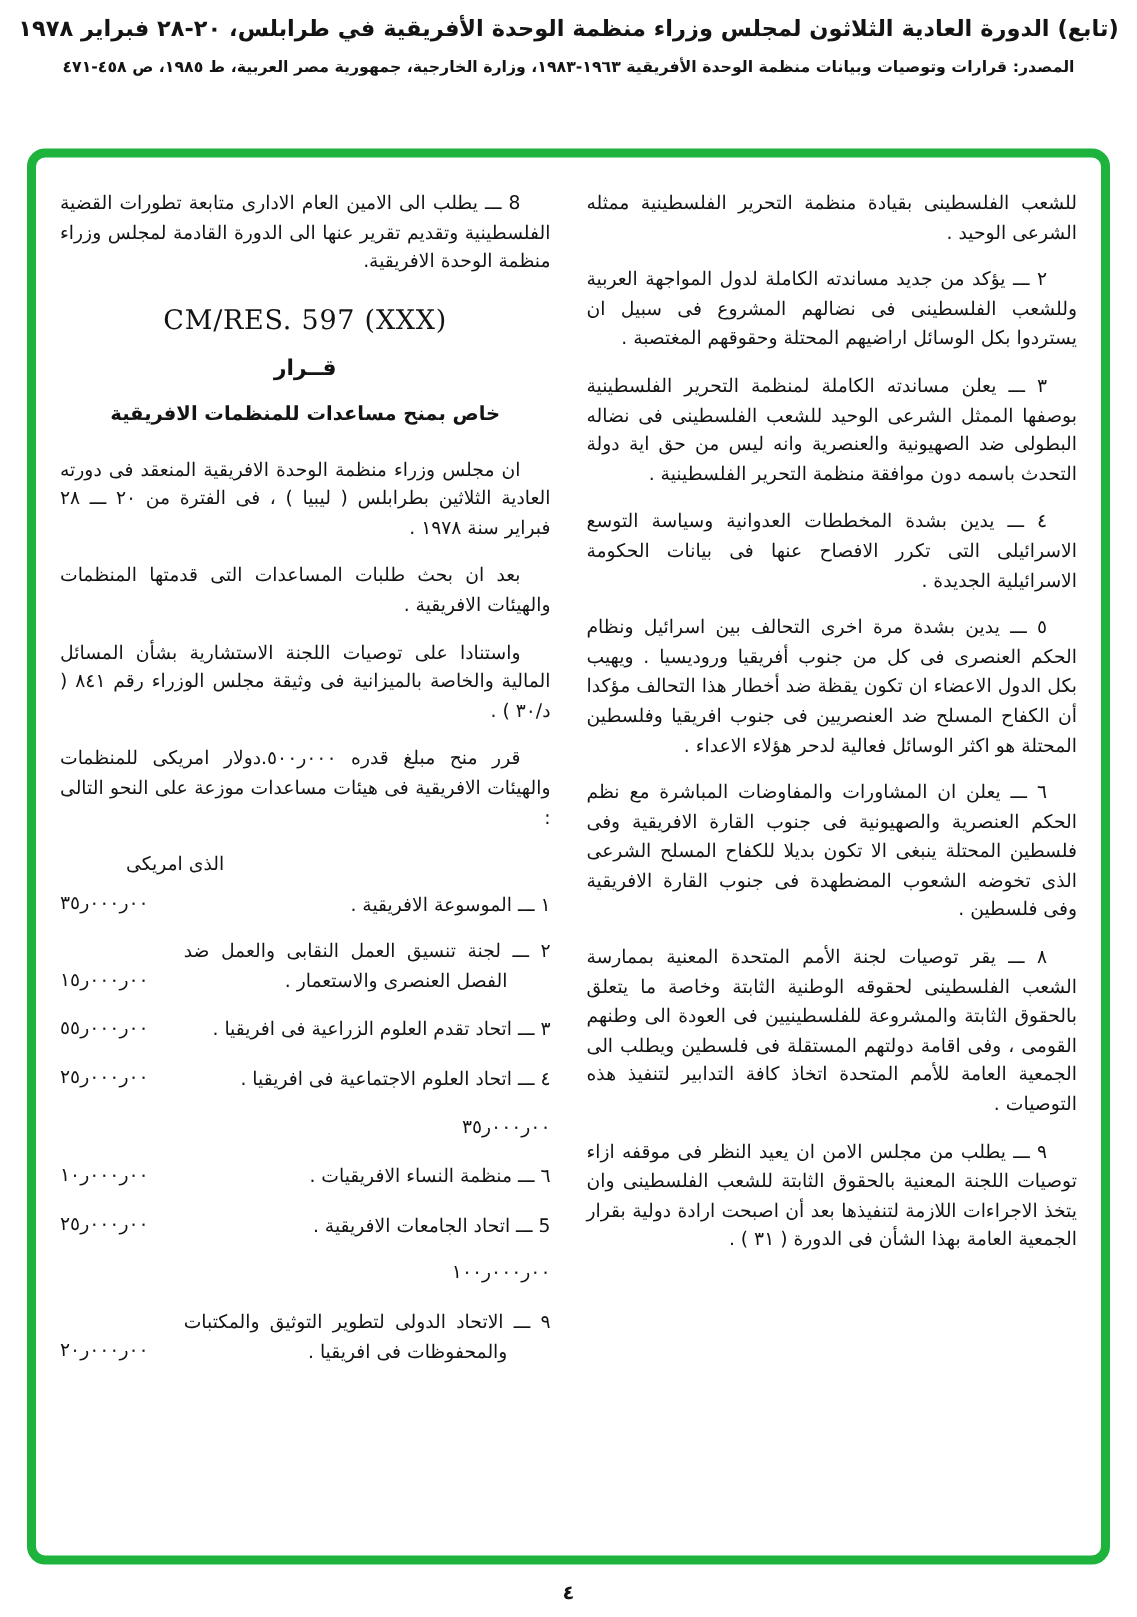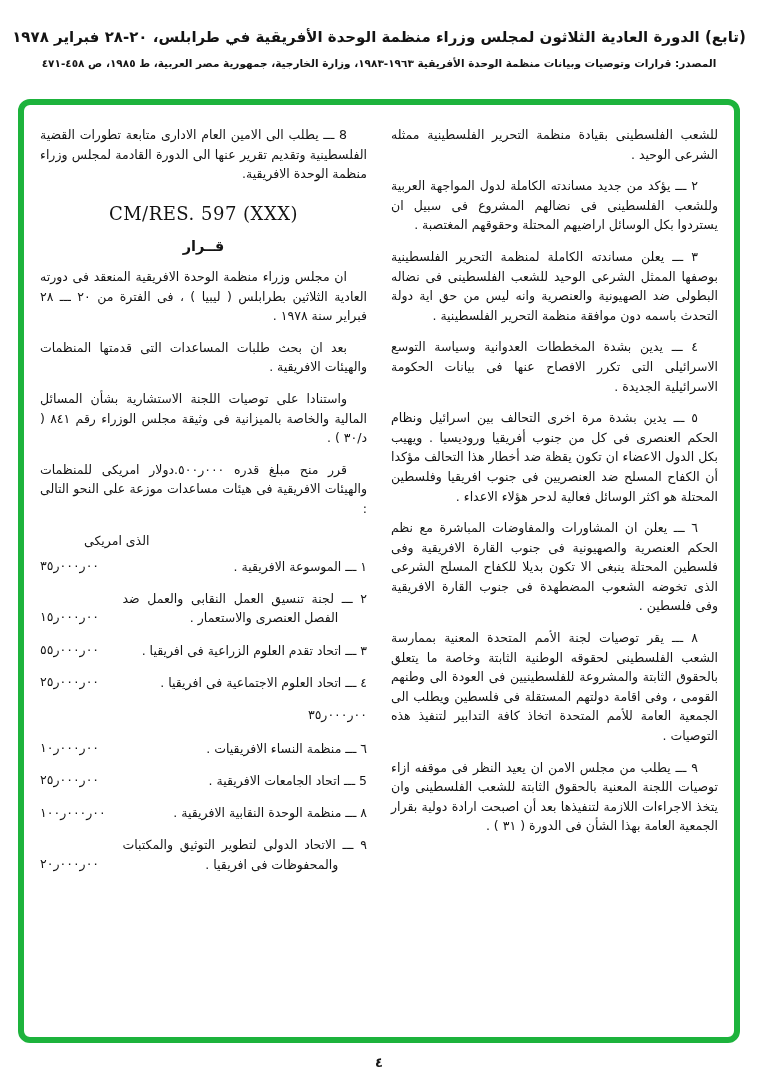--- a/index.html
+++ b/index.html
@@ -3,21 +3,21 @@
 <meta charset="utf-8">
 <style>
   html,body{margin:0;padding:0;}
   body{
     width:758px;height:1078px;position:relative;
     background:#ffffff;color:#141414;
     font-family:"DejaVu Sans",sans-serif;
     overflow:hidden;
   }
   
-  .page-header{position:absolute;top:28px;left:0;width:758px;text-align:center;direction:rtl;}
+  .page-header{position:absolute;top:10px;left:0;width:758px;text-align:center;direction:rtl;}
   .page-header .line1{font-size:15px;font-weight:bold;letter-spacing:0;}
   .page-header .line2{font-size:10.5px;font-weight:bold;margin-top:11px;}
   
   .doc-frame{
     position:absolute;left:18px;top:99px;width:722px;height:944px;
     box-sizing:border-box;border:6px solid #1db33c;border-radius:12px;
     background:#ffffff;padding:20px 16px 10px 16px;overflow:hidden;
   }
   .columns{display:flex;flex-direction:row;direction:rtl;gap:24px;height:100%;}
   .col{flex:1;direction:rtl;text-align:justify;font-size:12.5px;line-height:19.6px;}
@@ -62,20 +62,21 @@
       <p>٦ ـــ يعلن ان المشاورات والمفاوضات المباشرة مع نظم الحكم العنصرية والصهيونية فى جنوب القارة الافريقية وفى فلسطين المحتلة ينبغى الا تكون بديلا للكفاح المسلح الشرعى الذى تخوضه الشعوب المضطهدة فى جنوب القارة الافريقية وفى فلسطين .</p>
       <p>٨ ـــ يقر توصيات لجنة الأمم المتحدة المعنية بممارسة الشعب الفلسطينى لحقوقه الوطنية الثابتة وخاصة ما يتعلق بالحقوق الثابتة والمشروعة للفلسطينيين فى العودة الى وطنهم القومى ، وفى اقامة دولتهم المستقلة فى فلسطين ويطلب الى الجمعية العامة للأمم المتحدة اتخاذ كافة التدابير لتنفيذ هذه التوصيات .</p>
       <p>٩ ـــ يطلب من مجلس الامن ان يعيد النظر فى موقفه ازاء توصيات اللجنة المعنية بالحقوق الثابتة للشعب الفلسطينى وان يتخذ الاجراءات اللازمة لتنفيذها بعد أن اصبحت ارادة دولية بقرار الجمعية العامة بهذا الشأن فى الدورة ( ٣١ ) .</p>
     </div>
 
     <div class="col">
       <p>8 ـــ يطلب الى الامين العام الادارى متابعة تطورات القضية الفلسطينية وتقديم تقرير عنها الى الدورة القادمة لمجلس وزراء منظمة الوحدة الافريقية.</p>
 
       <div class="res-code">CM/RES. 597 (XXX)</div>
       <div class="res-title">قــرار</div>
+      <div class="res-subtitle">خاص بمنح مساعدات للمنظمات الافريقية</div>
 
       <p>ان مجلس وزراء منظمة الوحدة الافريقية المنعقد فى دورته العادية الثلاثين بطرابلس ( ليبيا ) ، فى الفترة من ٢٠ ـــ ٢٨ فبراير سنة ١٩٧٨ .</p>
       <p>بعد ان بحث طلبات المساعدات التى قدمتها المنظمات والهيئات الافريقية .</p>
       <p>واستنادا على توصيات اللجنة الاستشارية بشأن المسائل المالية والخاصة بالميزانية فى وثيقة مجلس الوزراء رقم ٨٤١ ( د/٣٠ ) .</p>
 
       <p><span>قرر منح مبلغ قدره </span><span class="inline-amount">٥٠٠ر٠٠٠</span><span>.دولار امريكى للمنظمات والهيئات الافريقية فى هيئات مساعدات موزعة على النحو التالى :</span></p>
 
       <div class="currency-header">الذى امريكى</div>
 
       <div class="grants">
@@ -100,21 +101,20 @@
         </div>
         <div class="grant-row">
           <div class="grant-label">٦ ـــ منظمة النساء الافريقيات .</div>
           <div class="grant-amount">١٠ر٠٠٠ر٠٠</div>
         </div>
         <div class="grant-row">
           <div class="grant-label">5 ـــ اتحاد الجامعات الافريقية .</div>
           <div class="grant-amount">٢٥ر٠٠٠ر٠٠</div>
         </div>
         <div class="grant-row">
-          <div class="grant-label">٨ ـــ منظمة الوحدة النقابية الافريقية .</div>
           <div class="grant-amount">١٠٠ر٠٠٠ر٠٠</div>
         </div>
         <div class="grant-row">
           <div class="grant-label">٩ ـــ الاتحاد الدولى لتطوير التوثيق والمكتبات والمحفوظات فى افريقيا .</div>
           <div class="grant-amount">٢٠ر٠٠٠ر٠٠</div>
         </div>
       </div>
     </div>
 
   </div>

